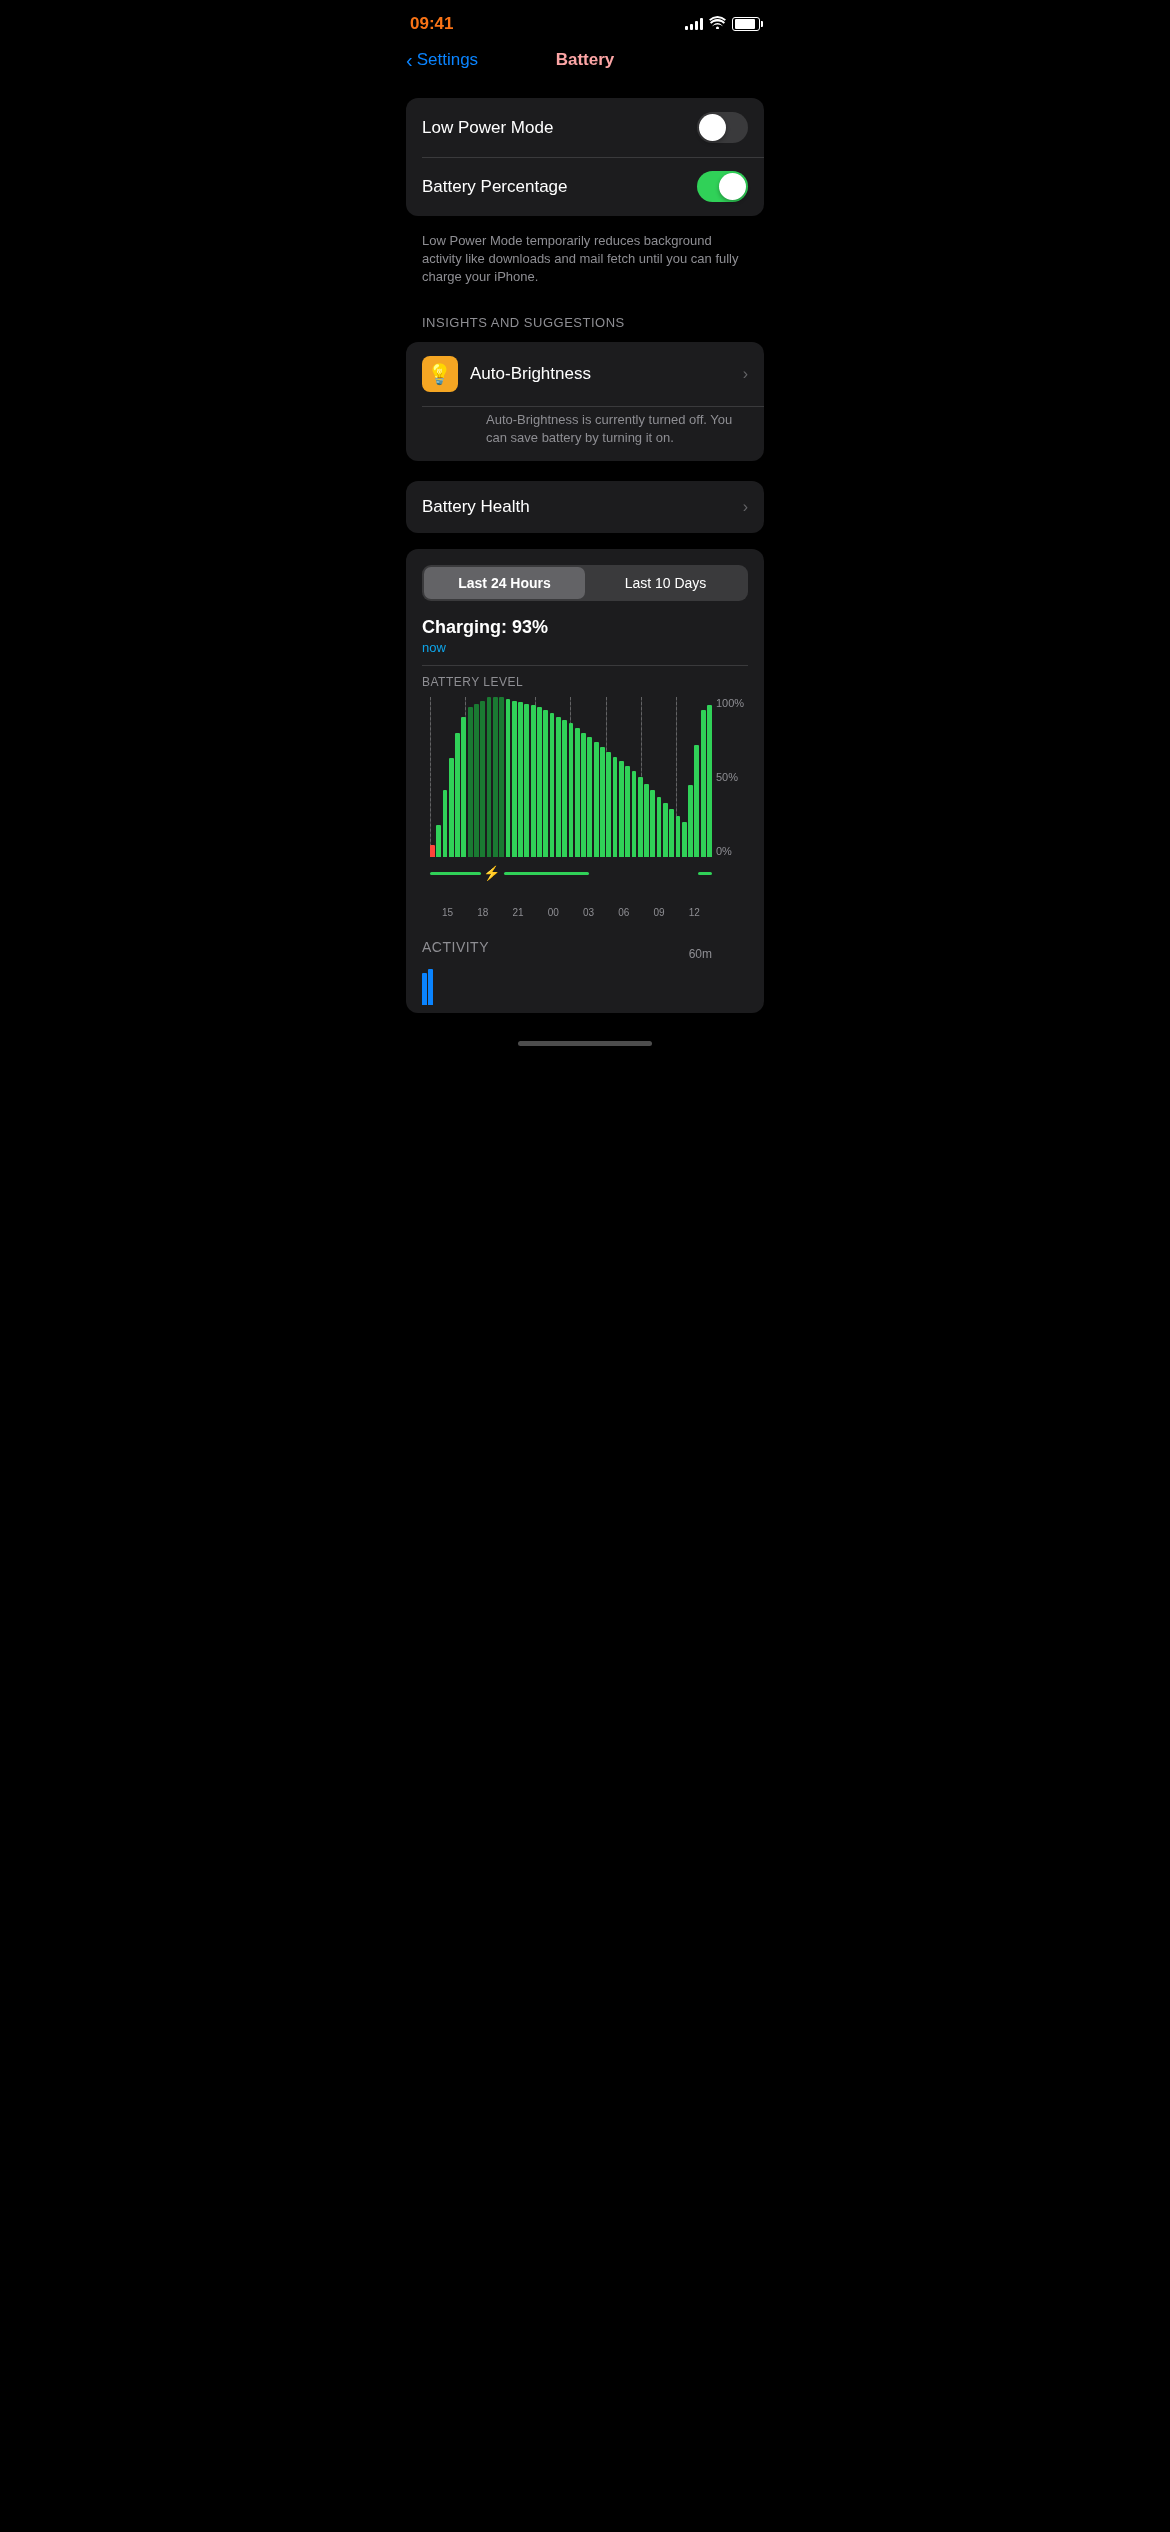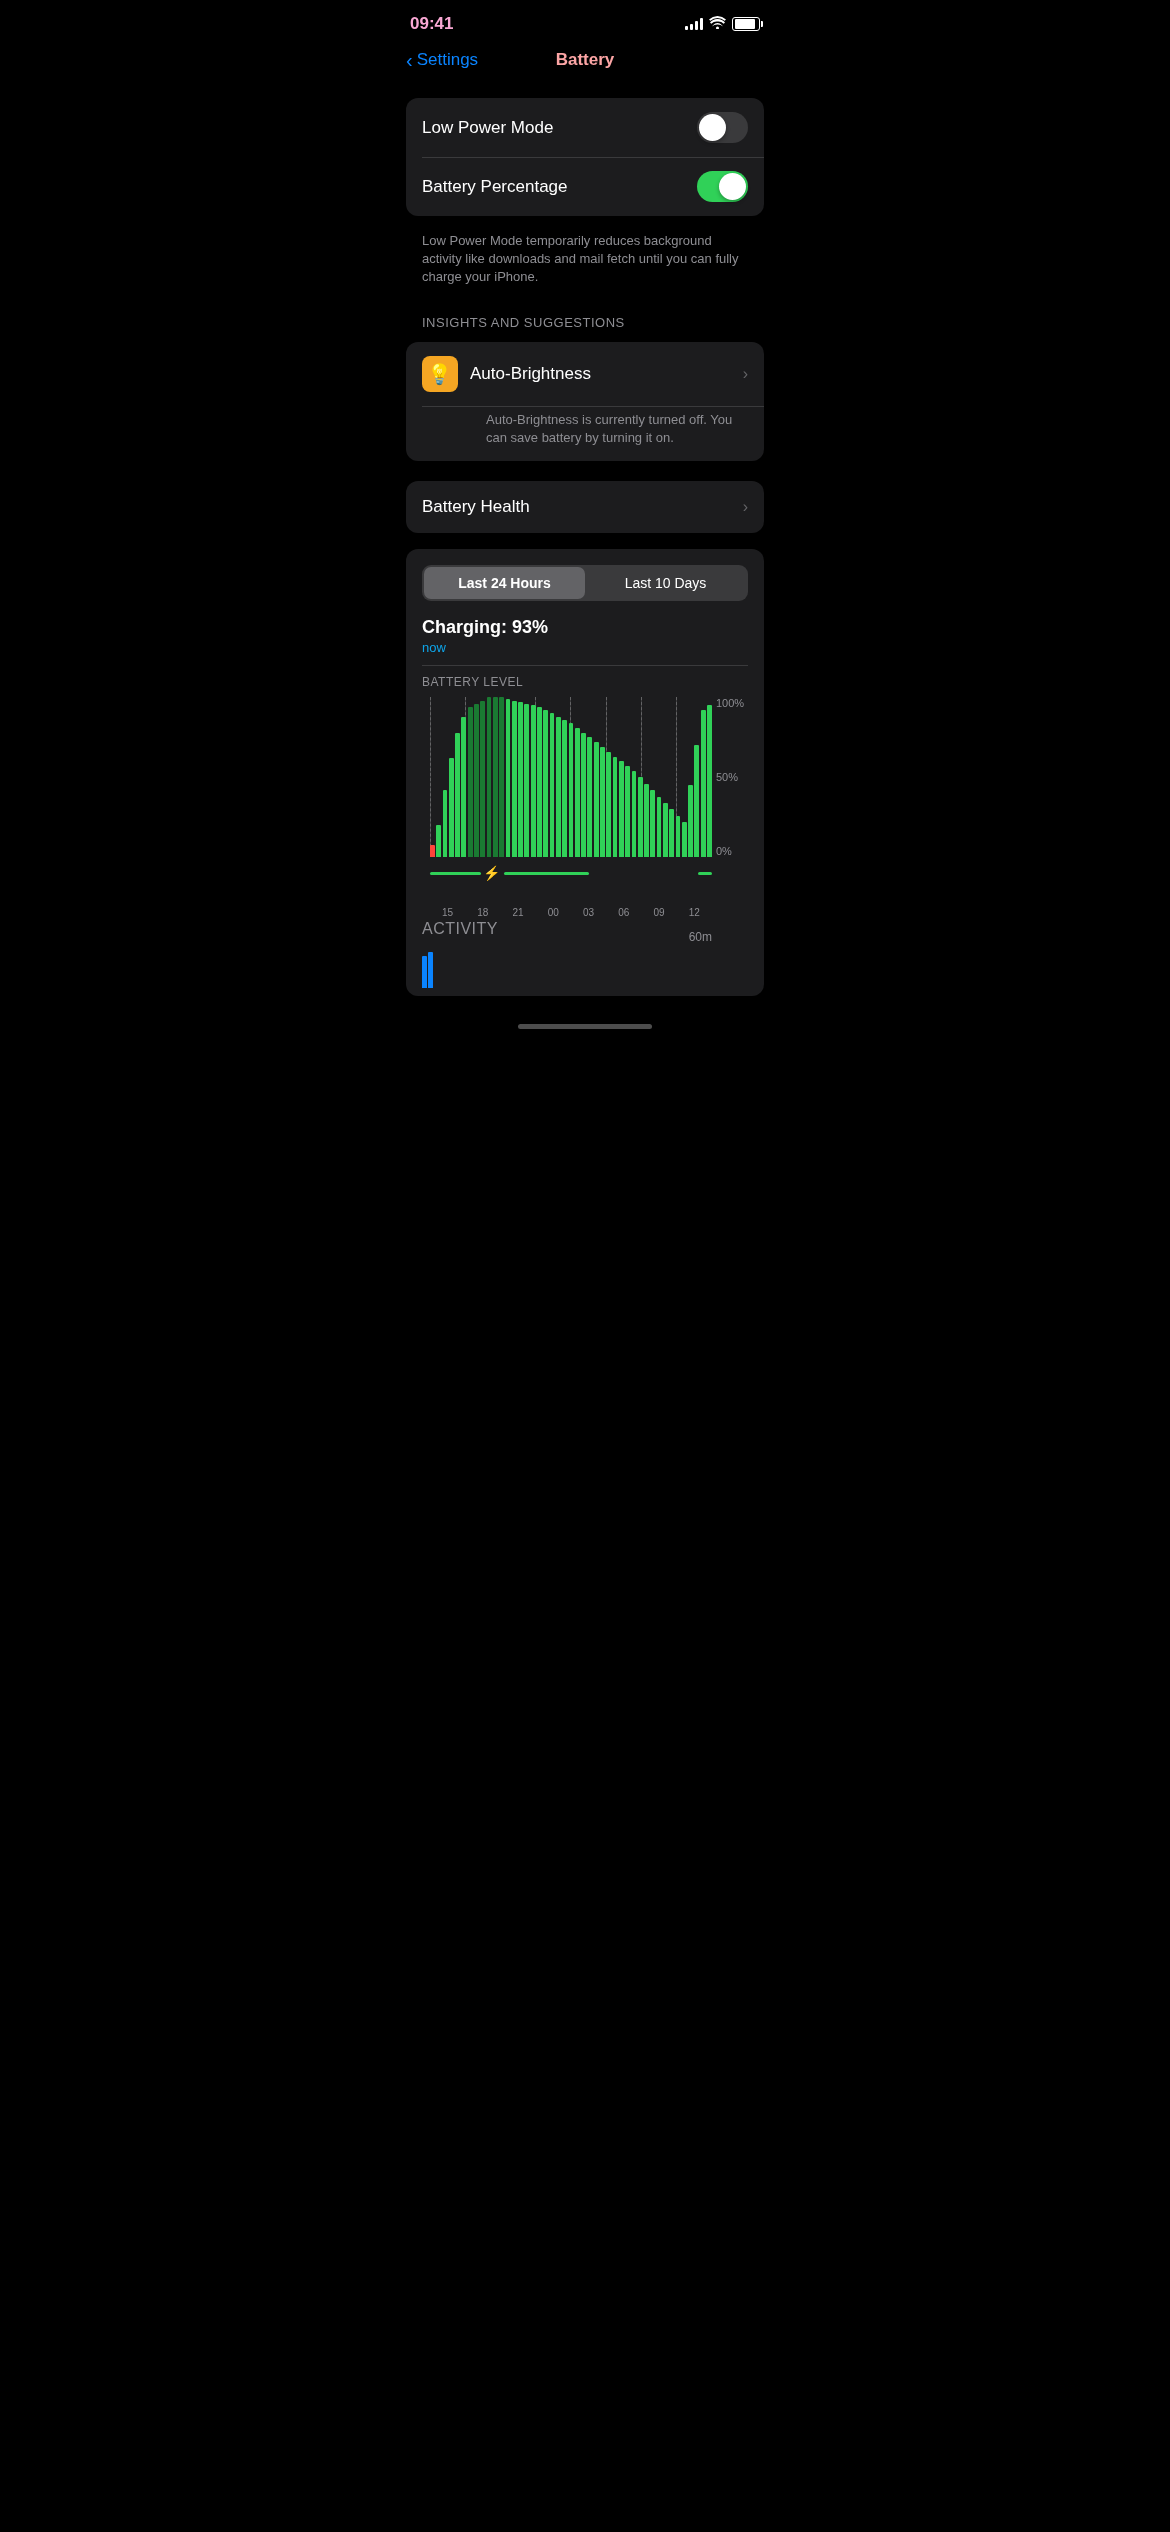--- a/index.html
+++ b/index.html
@@ -20,21 +20,21 @@
     .status-bar {
       display: flex;
       justify-content: space-between;
       align-items: center;
       padding: 14px 20px 8px;
     }
 
     .status-time {
       font-size: 17px;
       font-weight: 600;
-      color: #f9a8d4;
+      color: #f97316;
     }
 
     .status-icons {
       display: flex;
       align-items: center;
       gap: 6px;
     }
 
     .signal-bars {
       display: flex;
@@ -397,25 +397,25 @@
 
     .chart-x-label {
       font-size: 10px;
       color: #8e8e93;
       flex: 1;
       text-align: center;
     }
 
     
     .activity-label {
-      font-size: 16px;
+      font-size: 14px;
       color: #8e8e93;
       letter-spacing: 0.5px;
       text-transform: uppercase;
-      margin-top: 2px;
+      margin-top: 21px;
       margin-bottom: 6px;
     }
 
     .activity-bars-container {
       display: flex;
       align-items: flex-end;
       height: 40px;
       gap: 1.5px;
       margin-right: 36px;
       margin-top: 4px;

